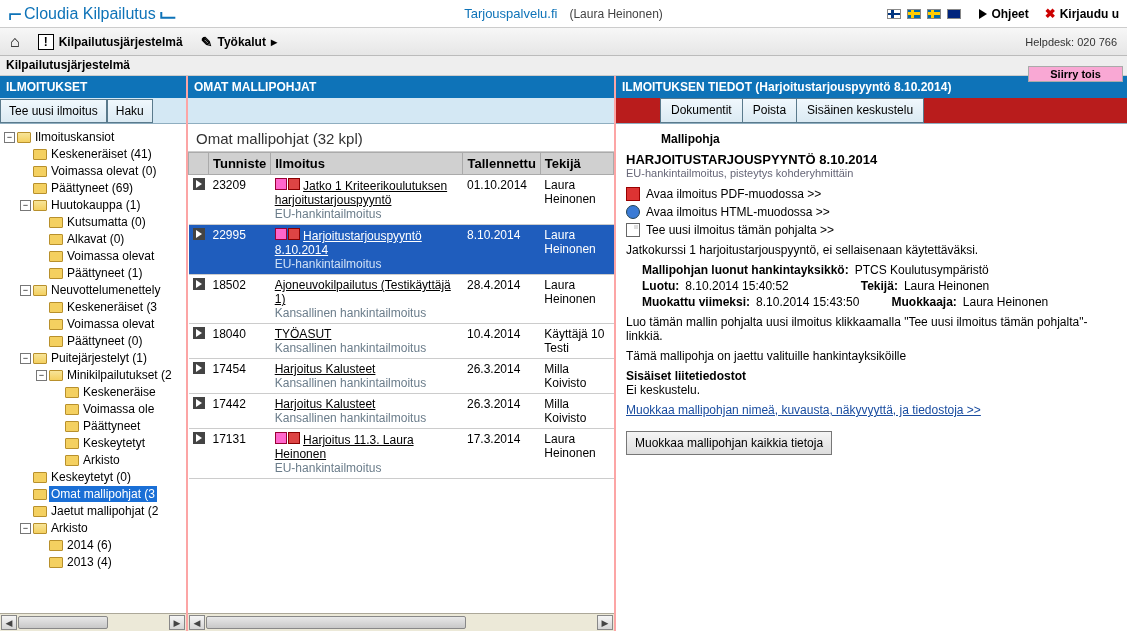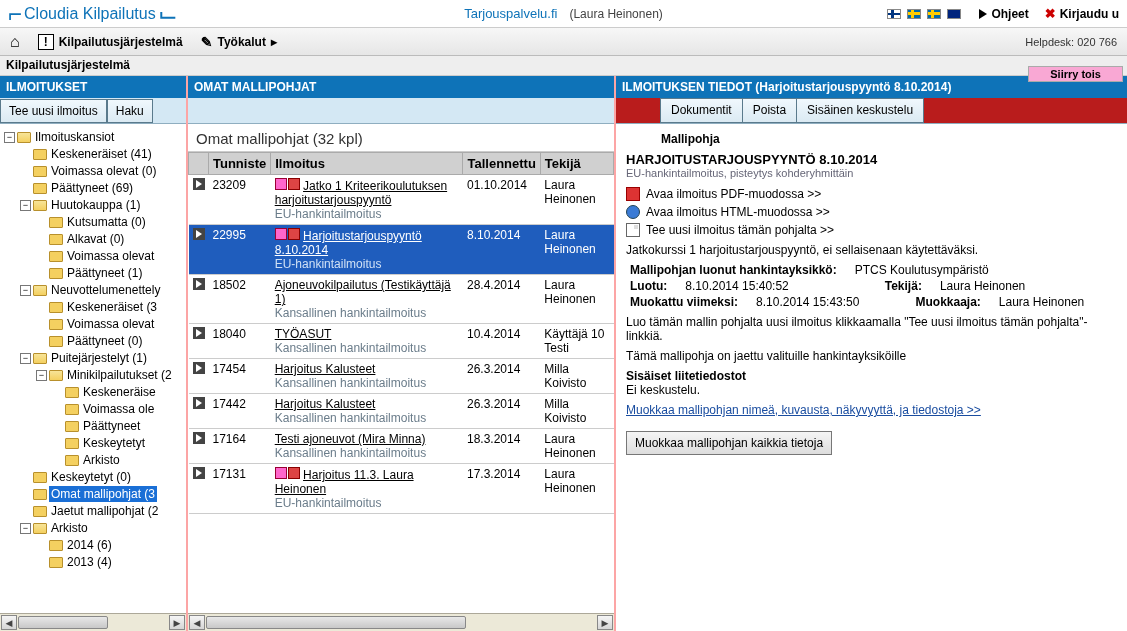--- a/index.html
+++ b/index.html
@@ -77,21 +77,21 @@
 .detail h4 { font-size:12px; margin-bottom:4px;padding-left:35px; }
 .detail .title2 { font-weight:bold; font-size:13px; margin-top:6px; }
 .detail .sub2 { color:#667; font-size:11px; margin-bottom:8px; }
 .action { display:flex; align-items:center; gap:6px; margin:4px 0; }
 .action a { color:#000; text-decoration:none; }
 .ico-pdf { width:14px;height:14px;background:#d33;border:1px solid #900;display:inline-block; }
 .ico-html { width:14px;height:14px;background:#3a7bd5;border:1px solid #245;display:inline-block; border-radius:7px;}
 .ico-new { width:14px;height:14px;border:1px solid #666;display:inline-block;background:#fff;position:relative;}
 .ico-new::after{content:"";position:absolute;right:1px;top:1px;width:4px;height:4px;background:#ddd;}
 .detail p { margin:6px 0; }
-.kv { display:flex; gap:18px; margin:2px 4px; flex-wrap:wrap;}
+.kv { display:flex; gap:6px; margin:2px 16px; flex-wrap:wrap;}
 .kv b { font-weight:bold; }
 .detail a.link { color:#1a4da0; text-decoration:underline; }
 button.edit { margin-top:8px; padding:4px 8px; font-size:12px; background:linear-gradient(#f5f5f5,#ddd); border:1px solid #777; cursor:pointer; }
 </style>
 </head>
 <body>
 
 <div class="top-bar">
   <div class="logo-wrap">
     <span class="logo-bracket">⌐</span>
@@ -404,27 +404,20 @@
               <td><a class="ttl">Harjoitus Kalusteet</a><br><span class="sub">Kansallinen hankintailmoitus</span></td>
               <td>26.3.2014</td>
               <td>Milla Koivisto</td>
             </tr>
             <tr>
               <td><span class="rowexp"></span></td>
               <td>17442</td>
               <td><a class="ttl">Harjoitus Kalusteet</a><br><span class="sub">Kansallinen hankintailmoitus</span></td>
               <td>26.3.2014</td>
               <td>Milla Koivisto</td>
-            </tr>
-            <tr>
-              <td><span class="rowexp"></span></td>
-              <td>17164</td>
-              <td><a class="ttl">Testi ajoneuvot (Mira Minna)</a><br><span class="sub">Kansallinen hankintailmoitus</span></td>
-              <td>18.3.2014</td>
-              <td>Laura Heinonen</td>
             </tr>
             <tr>
               <td><span class="rowexp"></span></td>
               <td>17131</td>
               <td><span class="docicon"></span><span class="docicon2"></span> <a class="ttl">Harjoitus 11.3. Laura Heinonen</a><br><span class="sub">EU-hankintailmoitus</span></td>
               <td>17.3.2014</td>
               <td>Laura Heinonen</td>
             </tr>
           </tbody>
       </table>

